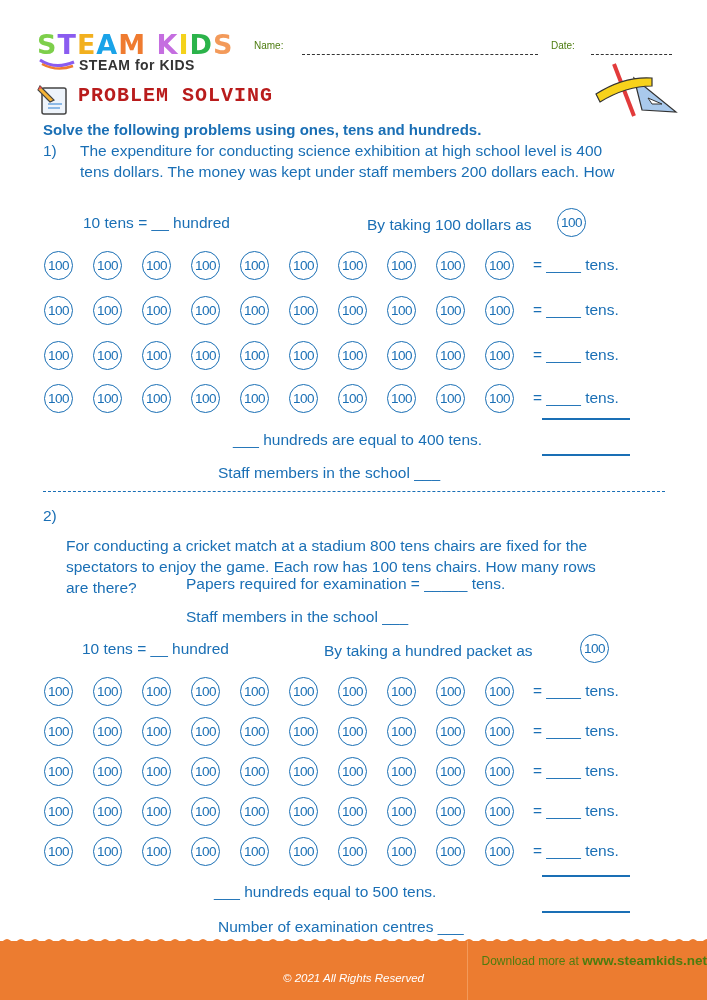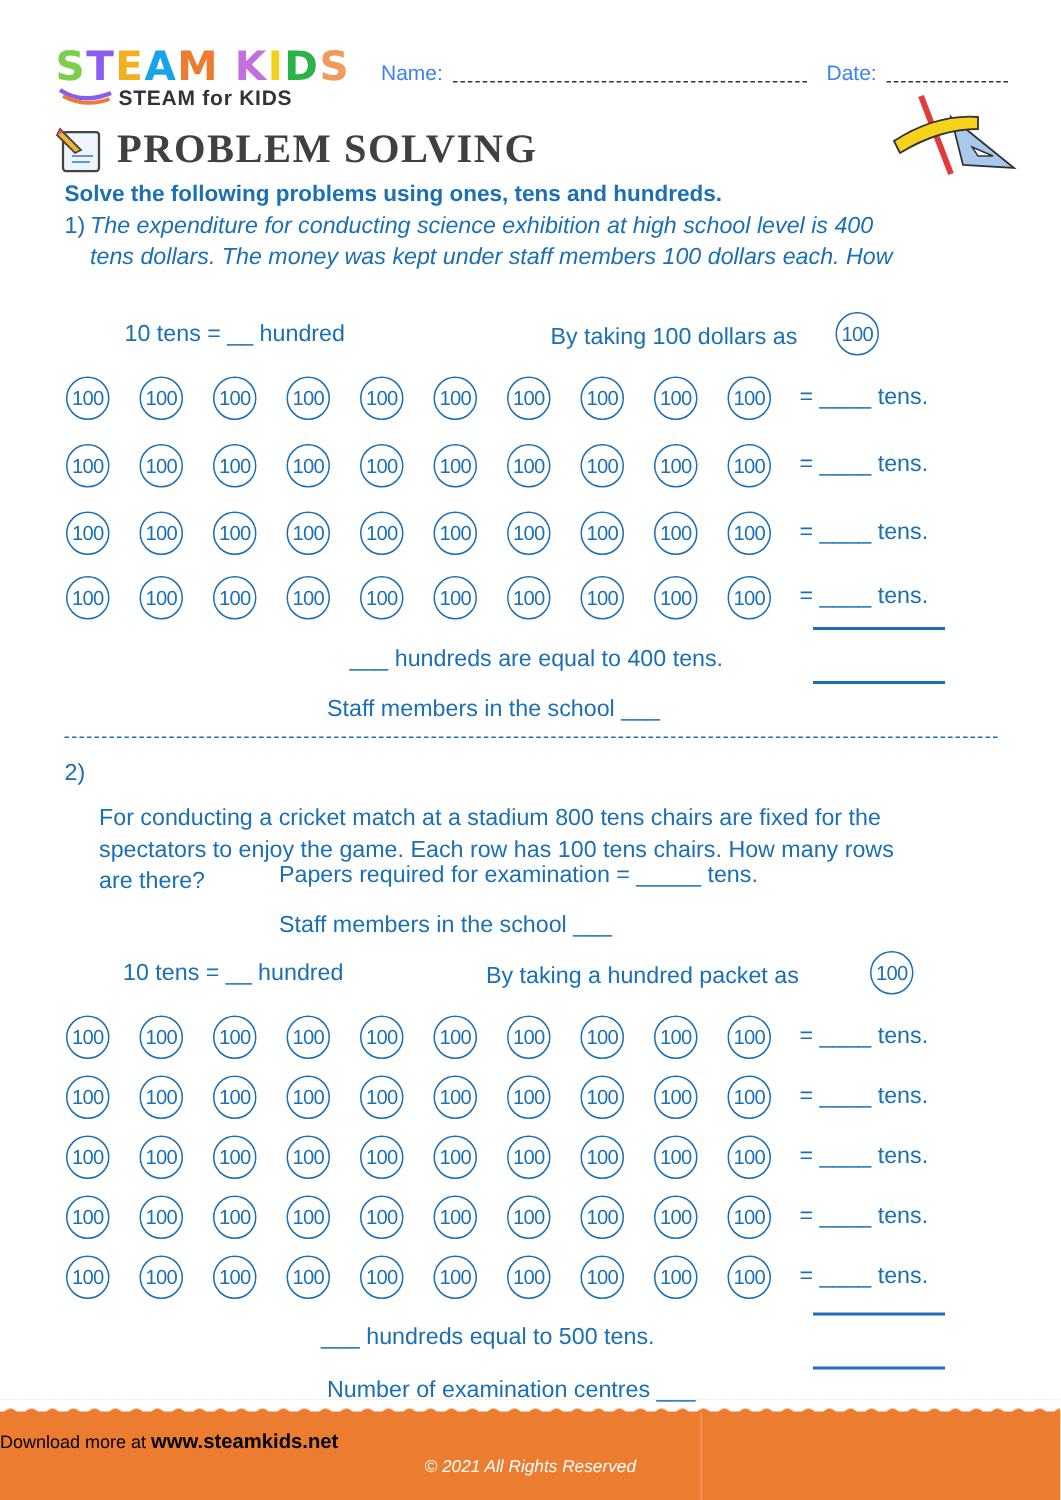--- a/index.html
+++ b/index.html
@@ -3,34 +3,34 @@
 <meta charset="utf-8">
 <style>
   html, body { margin:0; padding:0; }
   body { width:707px; height:1000px; position:relative; background:#ffffff; overflow:hidden;
          font-family:"Liberation Sans", "DejaVu Sans", sans-serif; color:#1a6fb5; }
   .abs { position:absolute; }
   .logo { left:37px; top:31px; width:200px; height:42px; }
   .logo-letters { font-family:"DejaVu Sans", sans-serif; font-weight:bold; font-size:27px; letter-spacing:1px; line-height:28px; white-space:nowrap; }
   .logo-sub { position:absolute; left:42px; top:26px; font-size:14px; font-weight:bold; color:#333; letter-spacing:0.5px; }
   .logo-swoosh { position:absolute; left:2px; top:26px; width:36px; height:14px; }
-  .hdr-label { font-size:14px; color:#3b82f6; font-family:"Liberation Sans", sans-serif; }
+  .hdr-label { font-size:10px; color:#4d7c0f; font-family:"Liberation Sans", sans-serif; }
   .dotline { border-bottom:1px dashed #333; height:1px; }
-  .title { left:78px; top:84px; color:#404040; font-weight:bold; font-size:27px; letter-spacing:1px; font-family:Liberation Serif, serif; }
+  .title { left:78px; top:84px; color:#b91c1c; font-weight:bold; font-size:20px; letter-spacing:1px; font-family:Liberation Mono, monospace; }
   .instr { left:43px; top:121px; font-weight:bold; font-size:15px; color:#1a6fb5; }
   .ptext { font-size:15.5px; line-height:21px; color:#1a6fb5; }
   .coin { width:29px; height:29px; border:1.6px solid #1a6fb5; border-radius:50%; box-sizing:border-box;
           display:flex; align-items:center; justify-content:center; font-size:13.5px; color:#1a6fb5; letter-spacing:-0.5px; }
   .row { position:absolute; left:44px; display:flex; gap:20px; }
   .eq { position:absolute; left:533px; font-size:15.5px; }
   .ansline { position:absolute; left:542px; width:88px; height:0; border-top:2px solid #1a6fb5; }
   .sep { left:43px; width:622px; top:491px; border-top:1px dashed #1a6fb5; }
   .footer { left:0; top:941px; width:707px; height:59px; background:#ec7c30; }
   .scallop { left:0; top:933px; width:707px; height:12px; }
-  .foot1 { top:953px; left:0; width:707px; text-align:left; color:#000000; font-size:12px; }
+  .foot1 { top:953px; left:0; width:707px; text-align:right; color:#4d7c0f; font-size:12px; }
   .foot1 b { font-size:13.5px; }
   .foot2 { top:972px; left:0; width:707px; text-align:center; color:#fff; font-size:11.5px; font-style:italic; }
   .divline { left:467px; top:941px; width:1px; height:59px; background:#f39a5a; }
 </style>
 </head>
 <body>
 
 <div class="abs logo">
   <div class="logo-letters" id="logo-letters"><span style="color: rgb(125, 207, 75);">S</span><span style="color: rgb(138, 92, 240);">T</span><span style="color: rgb(242, 176, 30);">E</span><span style="color: rgb(26, 163, 232);">A</span><span style="color: rgb(239, 123, 48);">M</span><span style="color: rgb(0, 0, 0);"> </span><span style="color: rgb(197, 110, 224);">K</span><span style="color: rgb(244, 210, 27);">I</span><span style="color: rgb(43, 179, 74);">D</span><span style="color: rgb(243, 154, 90);">S</span></div>
   <svg class="logo-swoosh" viewBox="0 0 36 14">
@@ -57,23 +57,23 @@
 <svg class="abs" style="left:590px;top:60px;" width="90" height="58" viewBox="0 0 90 58">
   <path d="M44 18 L86 52 L52 50 Z" fill="#a9c9ec" stroke="#333" stroke-width="1.2"></path>
   <path d="M58 38 L72 44 L62 44 Z" fill="#fff" stroke="#333"></path>
   <line x1="24" y1="4" x2="44" y2="56" stroke="#e23b3b" stroke-width="4"></line>
   <path d="M6 34 Q34 16 62 18 L62 26 Q36 26 10 42 Z" fill="#f7d21b" stroke="#333" stroke-width="1.2"></path>
 </svg>
 
 <div class="abs instr">Solve the following problems using ones, tens and hundreds.</div>
 
 <div class="abs ptext" style="left:43px;top:140px;">1)</div>
-<div class="abs ptext" style="left:60px;top:140px;font-style:italic;">
+<div class="abs ptext" style="left:80px;top:140px;">
   <div>The expenditure for conducting science exhibition at high school level is 400</div>
-  <div>tens dollars. The money was kept under staff members 100 dollars each. How</div>
+  <div>tens dollars. The money was kept under staff members 200 dollars each. How</div>
 </div>
 <div class="abs ptext" style="left:83px;top:212px;">10 tens = __ hundred</div>
 <div class="abs ptext" style="left:367px;top:214px;">By taking 100 dollars as</div>
 <div class="abs coin" style="left:557px;top:208px;">100</div>
 
 <div id="p1rows">
     <div class="row" style="top: 251px;">
       <div class="coin">100</div>
       <div class="coin">100</div>
       <div class="coin">100</div>

